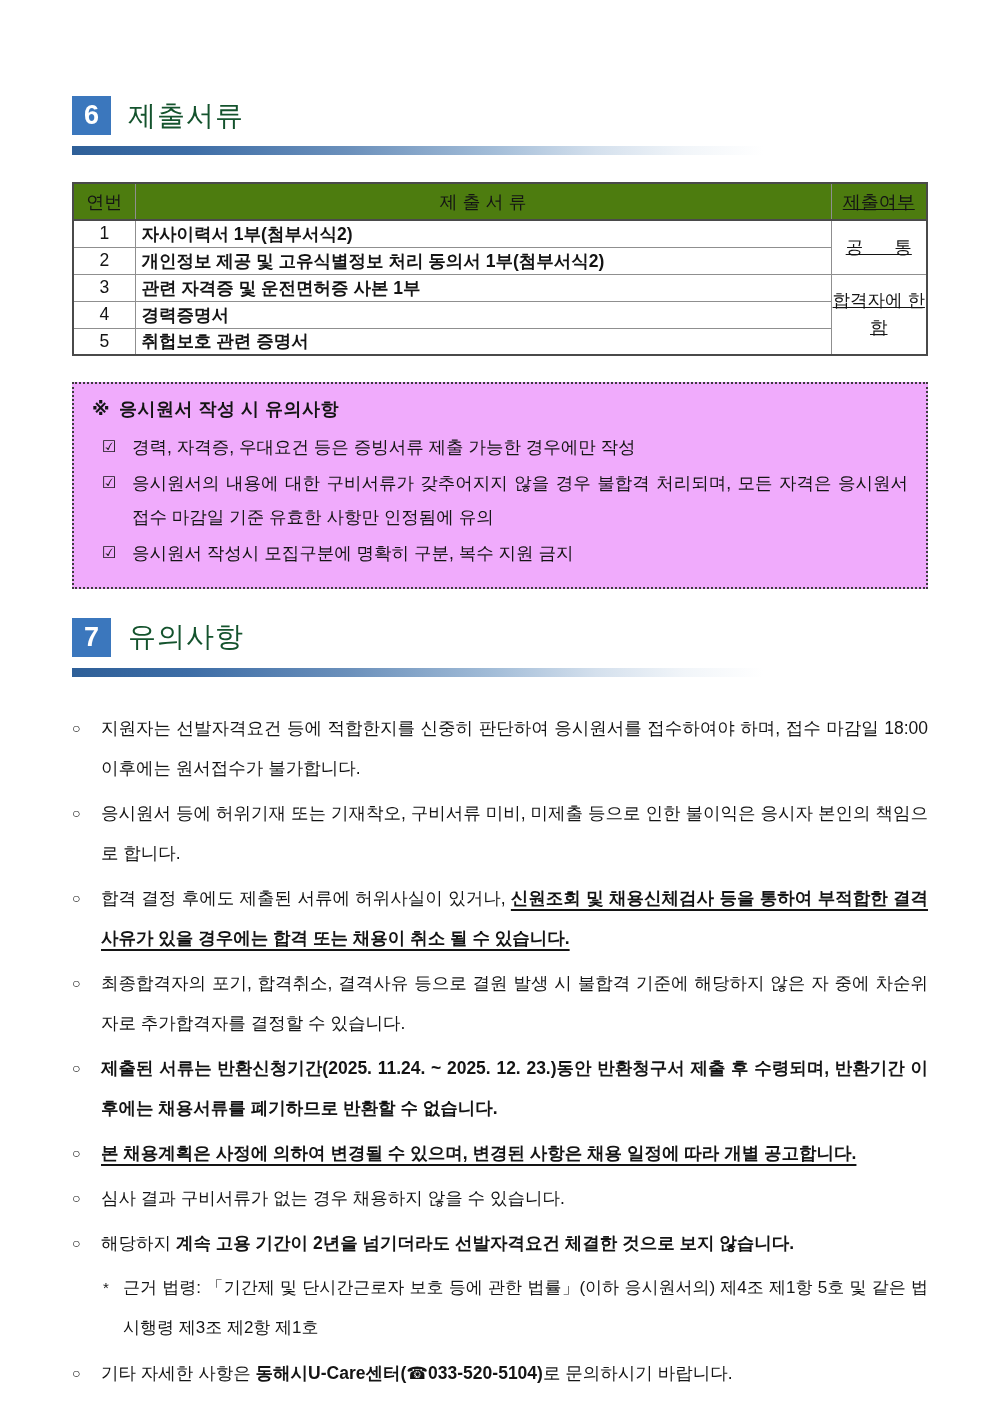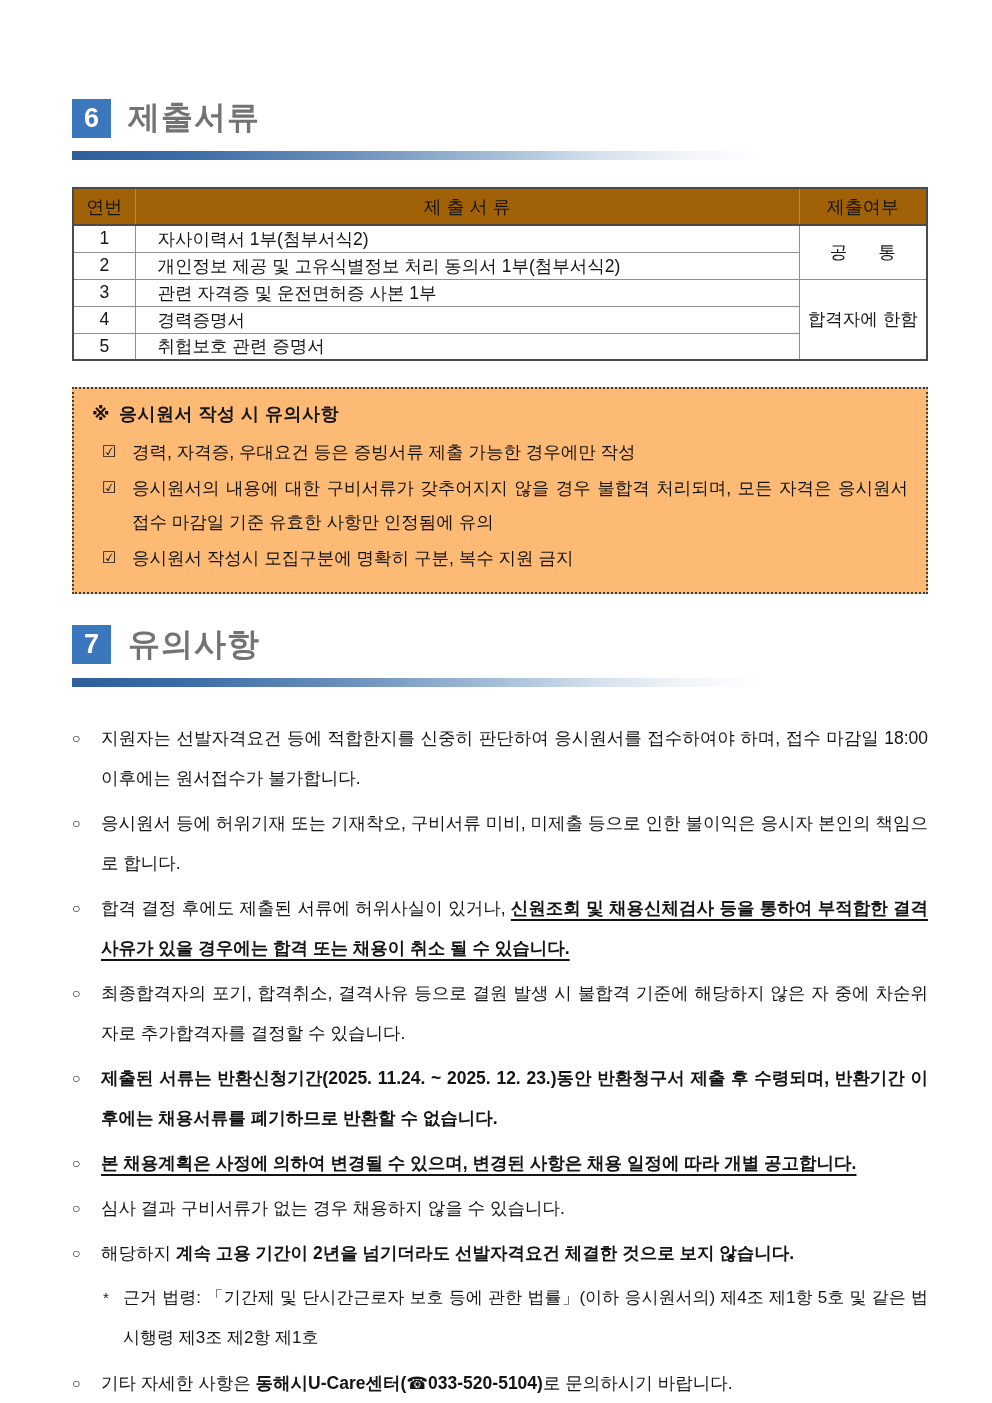--- a/index.html
+++ b/index.html
@@ -11,48 +11,48 @@
   }
   .page { padding:96px 64px 20px 72px; }
 
   
   .sec-header { display:flex; align-items:center; gap:17px; }
   .sec-num {
     width:39px; height:39px; background:#3b77bd; color:#ffffff;
     display:flex; align-items:center; justify-content:center;
     font-size:27px; font-weight:bold;
   }
-  .sec-title { font-size:32px; font-weight:bold; color:#737373; letter-spacing:1px; }
+  .sec-title { font-size:28px; font-weight:normal; color:#14532d; letter-spacing:1px; }
   .sec-bar {
     height:9px; width:85%; margin-top:11px;
     background:linear-gradient(90deg,#2e5f98 0%,#3d6da6 16%,#6b90bb 38%,#a3bdd8 58%,#d4e0ed 72%,#f1f5f9 84%,rgba(255,255,255,0) 95%);
   }
 
   
   table.docs {
     width:100%; margin-top:27px; border-collapse:collapse;
     font-size:17.5px; color:#141414;
     border:2px solid #4a4a4a;
   }
   table.docs th, table.docs td { border:1px solid #8f8f8f; }
   table.docs thead th {
-    background:#a16207; font-weight:normal; height:37px;
+    background:#4d7c0f; font-weight:normal; height:37px;
     border-bottom:2px solid #4a4a4a; font-size:18px;
   }
   table.docs td { height:27px; }
   td.c-no { text-align:center; width:62px; }
-  td.c-doc { padding-left:22px; }
-  th.h-sub, td.c-grp { width:128px; }
+  td.c-doc { padding-left:6px;font-weight:bold; }
+  th.h-sub, td.c-grp { width:96px;text-decoration:underline; }
   td.c-grp { text-align:center; line-height:1.55; border-left:1px solid #6e6e6e; }
   td.c-grp.common { word-spacing:1.5em;margin-left:32px; }
   tr.grp-top td { border-top:1px solid #6e6e6e; }
 
   
   .notice {
-    margin-top:26px; background:#fdba74; border:2px dotted #3c3c3c;
+    margin-top:26px; background:#f0abfc; border:2px dotted #3c3c3c;
     padding:13px 18px 14px 18px; font-size:17.5px; color:#141414;
   }
   .notice-title { font-weight:bold; font-size:18px; margin-bottom:9px; letter-spacing:0.5px; }
   .notice-title .marker { margin-right:9px; }
   .notice-item { display:flex; margin:2px 0 2px 10px; line-height:1.95; text-align:justify; }
   .notice-item .chk { flex:0 0 30px; font-size:16px; padding-top:1px; }
   .notice-item .txt { flex:1; }
 
   .sec7 { margin-top:29px; }
 

